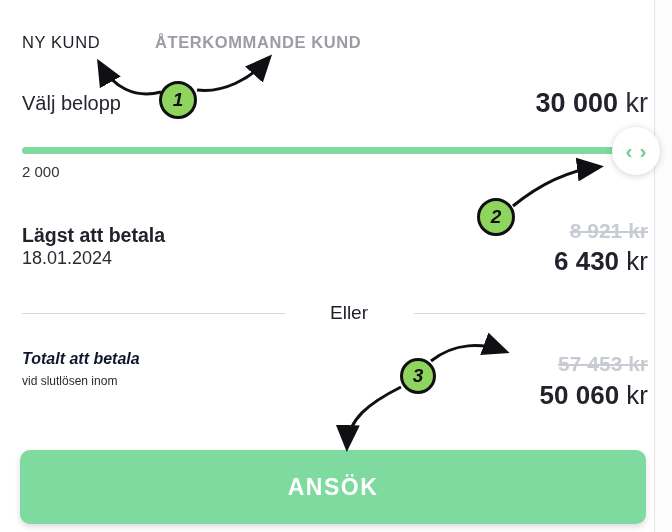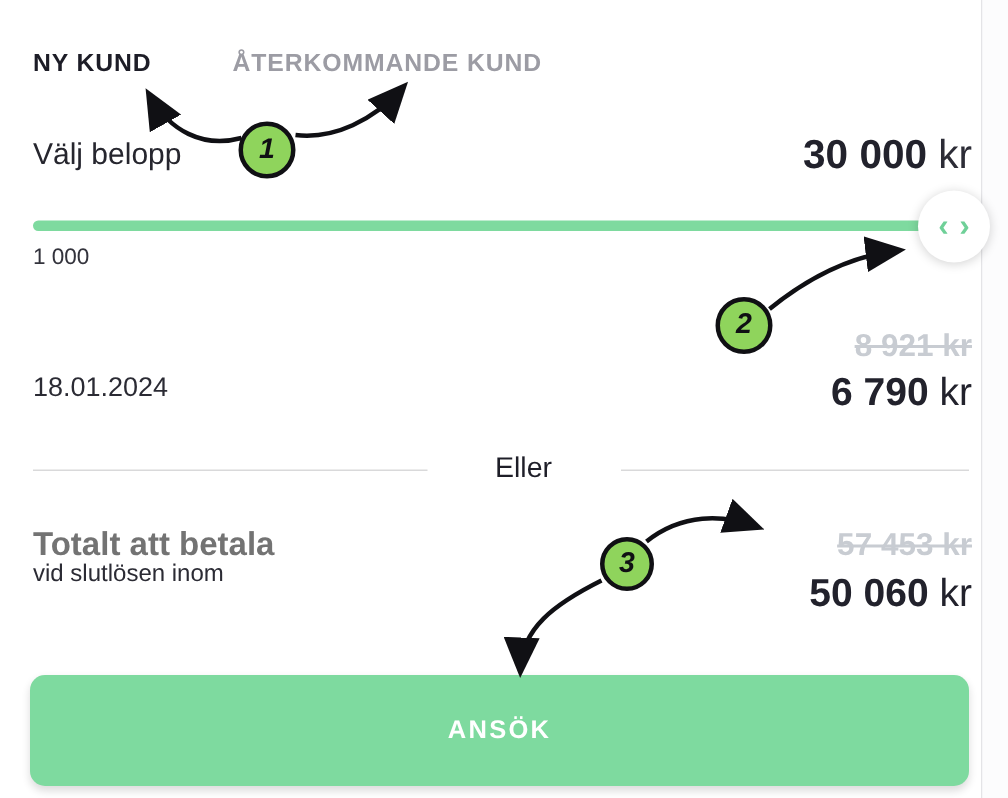--- a/index.html
+++ b/index.html
@@ -7,21 +7,21 @@
   body { font-family:"Liberation Sans", sans-serif; }
   .page {
     position:relative; width:672px; height:532px; background:#ffffff;
     overflow:hidden;
   }
   .content-edge { position:absolute; top:0; left:654px; width:1px; height:532px; background:#e4e4e7; }
   .outside-strip { position:absolute; top:0; left:655px; width:17px; height:532px; background:#fcfcfd; }
 
   
   .tab-new {
-    position:absolute; left:22px; top:33px; font-size:16.5px; font-weight:700;
+    position:absolute; left:22px; top:33px; font-size:16.5px; font-weight:400;
     letter-spacing:.6px; color:#1d1d27; cursor:pointer;
   }
   .tab-returning {
     position:absolute; left:155px; top:33px; font-size:16.5px; font-weight:600;
     letter-spacing:.6px; color:#9c9ca4; cursor:pointer;
   }
 
   
   .amount-label { position:absolute; left:22px; top:92px; font-size:20px; color:#26262e; }
   .amount-value { position:absolute; right:24px; top:88px; font-size:27px; font-weight:700; color:#22222c; }
@@ -53,34 +53,34 @@
   .lowest-price .unit { font-weight:400; }
 
   
   .divider { position:absolute; left:22px; top:302px; width:626px; height:22px; display:flex; align-items:center;text-align:right; }
   .divider .line { height:1px; background:#d9d9da; }
   .divider .line-left { width:263px; }
   .divider .line-right { width:232px; }
   .divider .label { font-size:19px; color:#1e1e28; margin:0 46px 0 45px; }
 
   
-  .total-title { position:absolute; left:22px; top:350px; font-size:22px; font-weight:600; color:#737373; }
-  .total-sub1  { position:absolute; left:22px; top:374px; font-size:16px; color:#2b2b34; }
+  .total-title { position:absolute; left:22px; top:350px; font-size:16px; font-weight:600; color:#0f172a;font-style:italic; }
+  .total-sub1  { position:absolute; left:22px; top:374px; font-size:12px; color:#2b2b34; }
   .total-sub2  { position:absolute; left:22px; top:396px; font-size:18px; color:#2b2b34; }
   .total-old   { position:absolute; right:24px; top:352px; }
   .total-price { position:absolute; right:24px; top:380px; font-size:26px; font-weight:700; color:#22222c; }
   .total-price .unit { font-weight:400; }
 
   
   .apply-button {
     position:absolute; left:20px; top:450px; width:626px; height:74px;
     background:#7eda9f; border:none; border-radius:10px;
     box-shadow:0 3px 6px rgba(0,0,0,.14);
     color:#ffffff; font-family:"Liberation Sans", sans-serif;
-    font-size:17px; font-weight:700; letter-spacing:1.5px; cursor:pointer;
+    font-size:23px; font-weight:700; letter-spacing:1.5px; cursor:pointer;
   }
 
   
   .arrows { position:absolute; left:0; top:0; width:672px; height:532px; z-index:5; pointer-events:none; }
   .ann-circle {
     position:absolute; width:38px; height:38px; border-radius:50%;
     background:#8fd45c; border:3px solid #101014; z-index:6;
     display:flex; align-items:center; justify-content:center;
     font-size:19px; font-weight:700; font-style:italic; color:#101014;
   }
@@ -100,26 +100,27 @@
   <div class="amount-value">
     <span>30 000</span>
     <span class="unit">kr</span>
   </div>
 
   <div class="slider-track"></div>
   <div class="slider-handle">
     <span class="chev">‹</span>
     <span class="chev">›</span>
   </div>
-  <div class="amount-min">1 000</div>
+  <div class="amount-min">2 000</div>
 
+  <div class="lowest-title">Lägst att betala</div>
   <div class="lowest-date">18.01.2024</div>
   <div class="lowest-old old-price">8 921 kr</div>
   <div class="lowest-price">
-    <span>6 790</span>
+    <span>6 430</span>
     <span class="unit">kr</span>
   </div>
 
   <div class="divider">
     <div class="line line-left"></div>
     <div class="label">Eller</div>
     <div class="line line-right"></div>
   </div>
 
   <div class="total-title">Totalt att betala</div>

